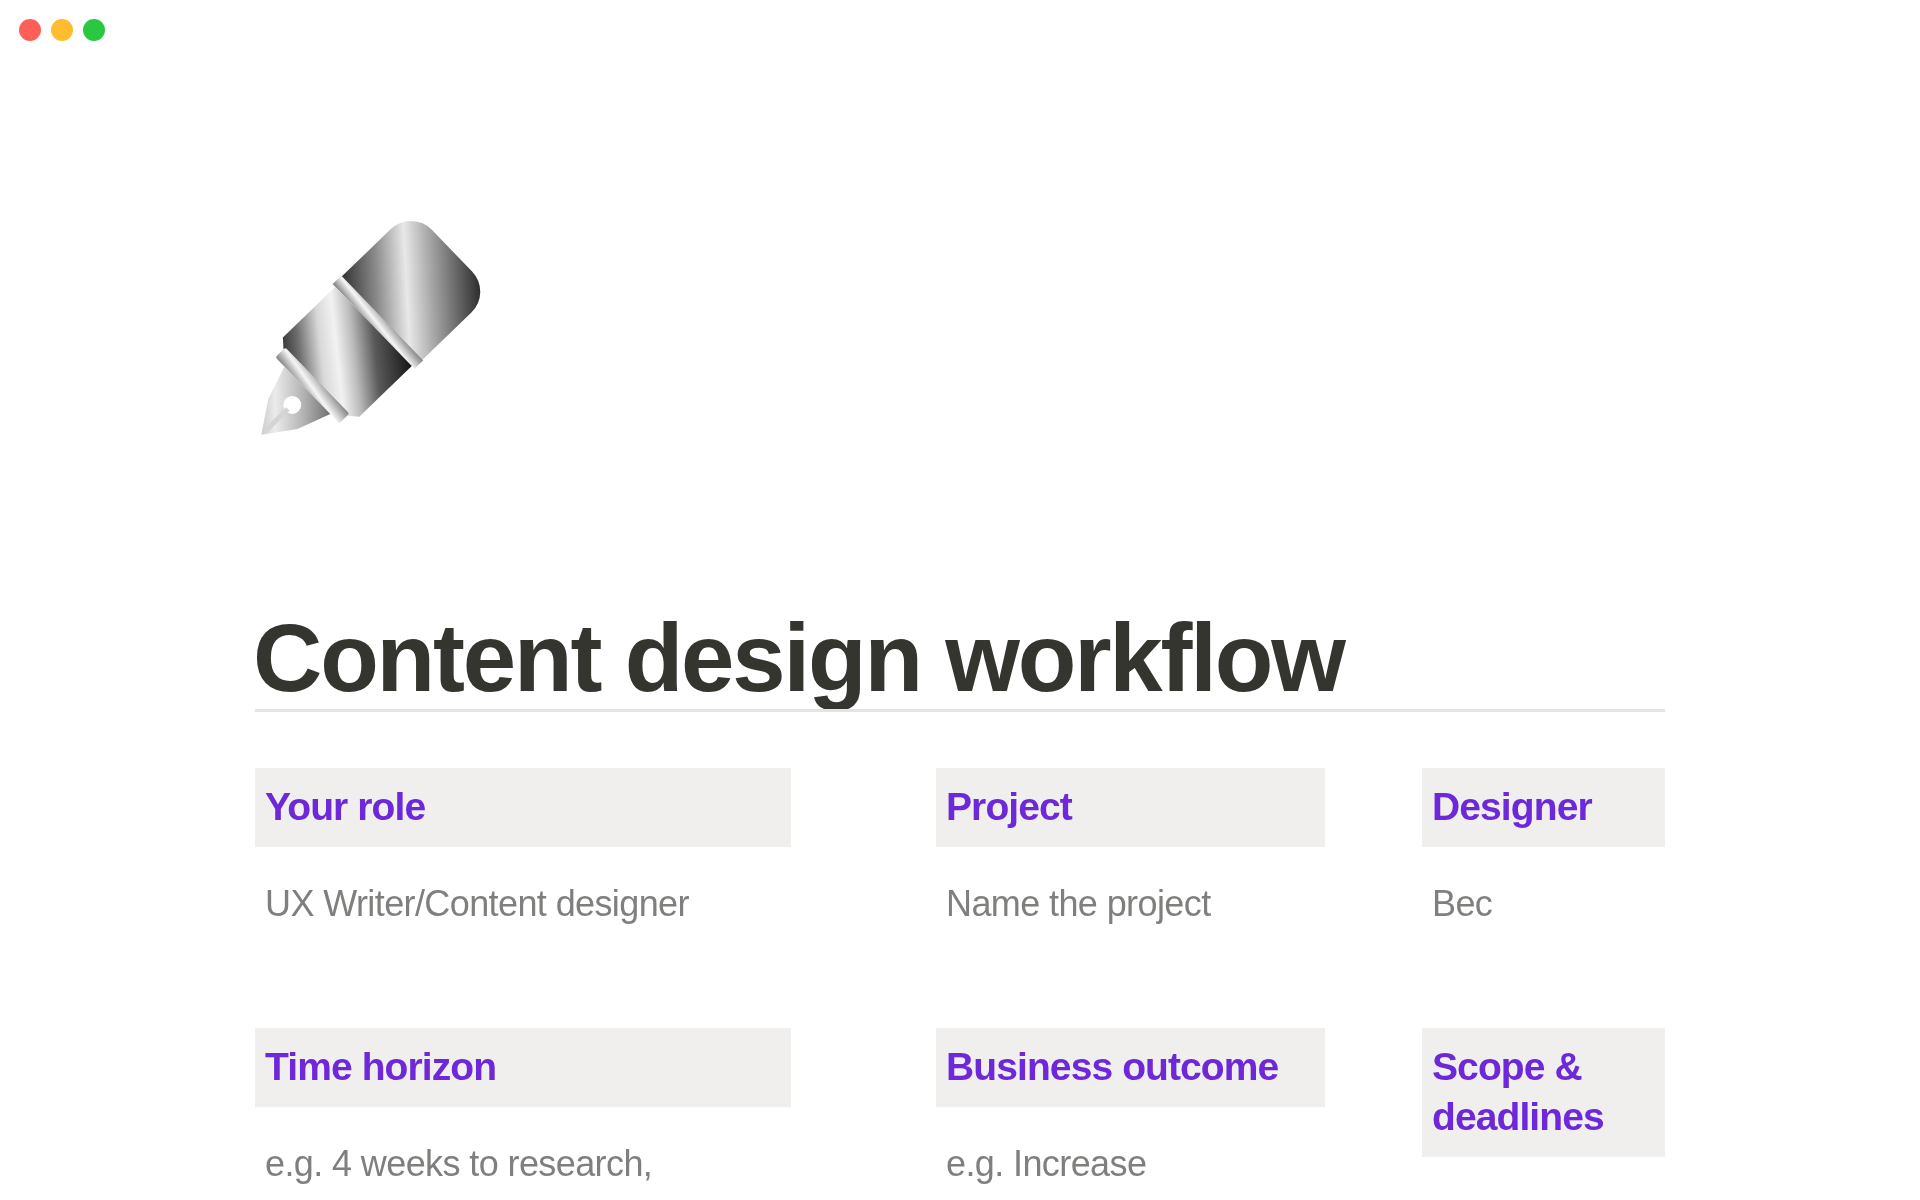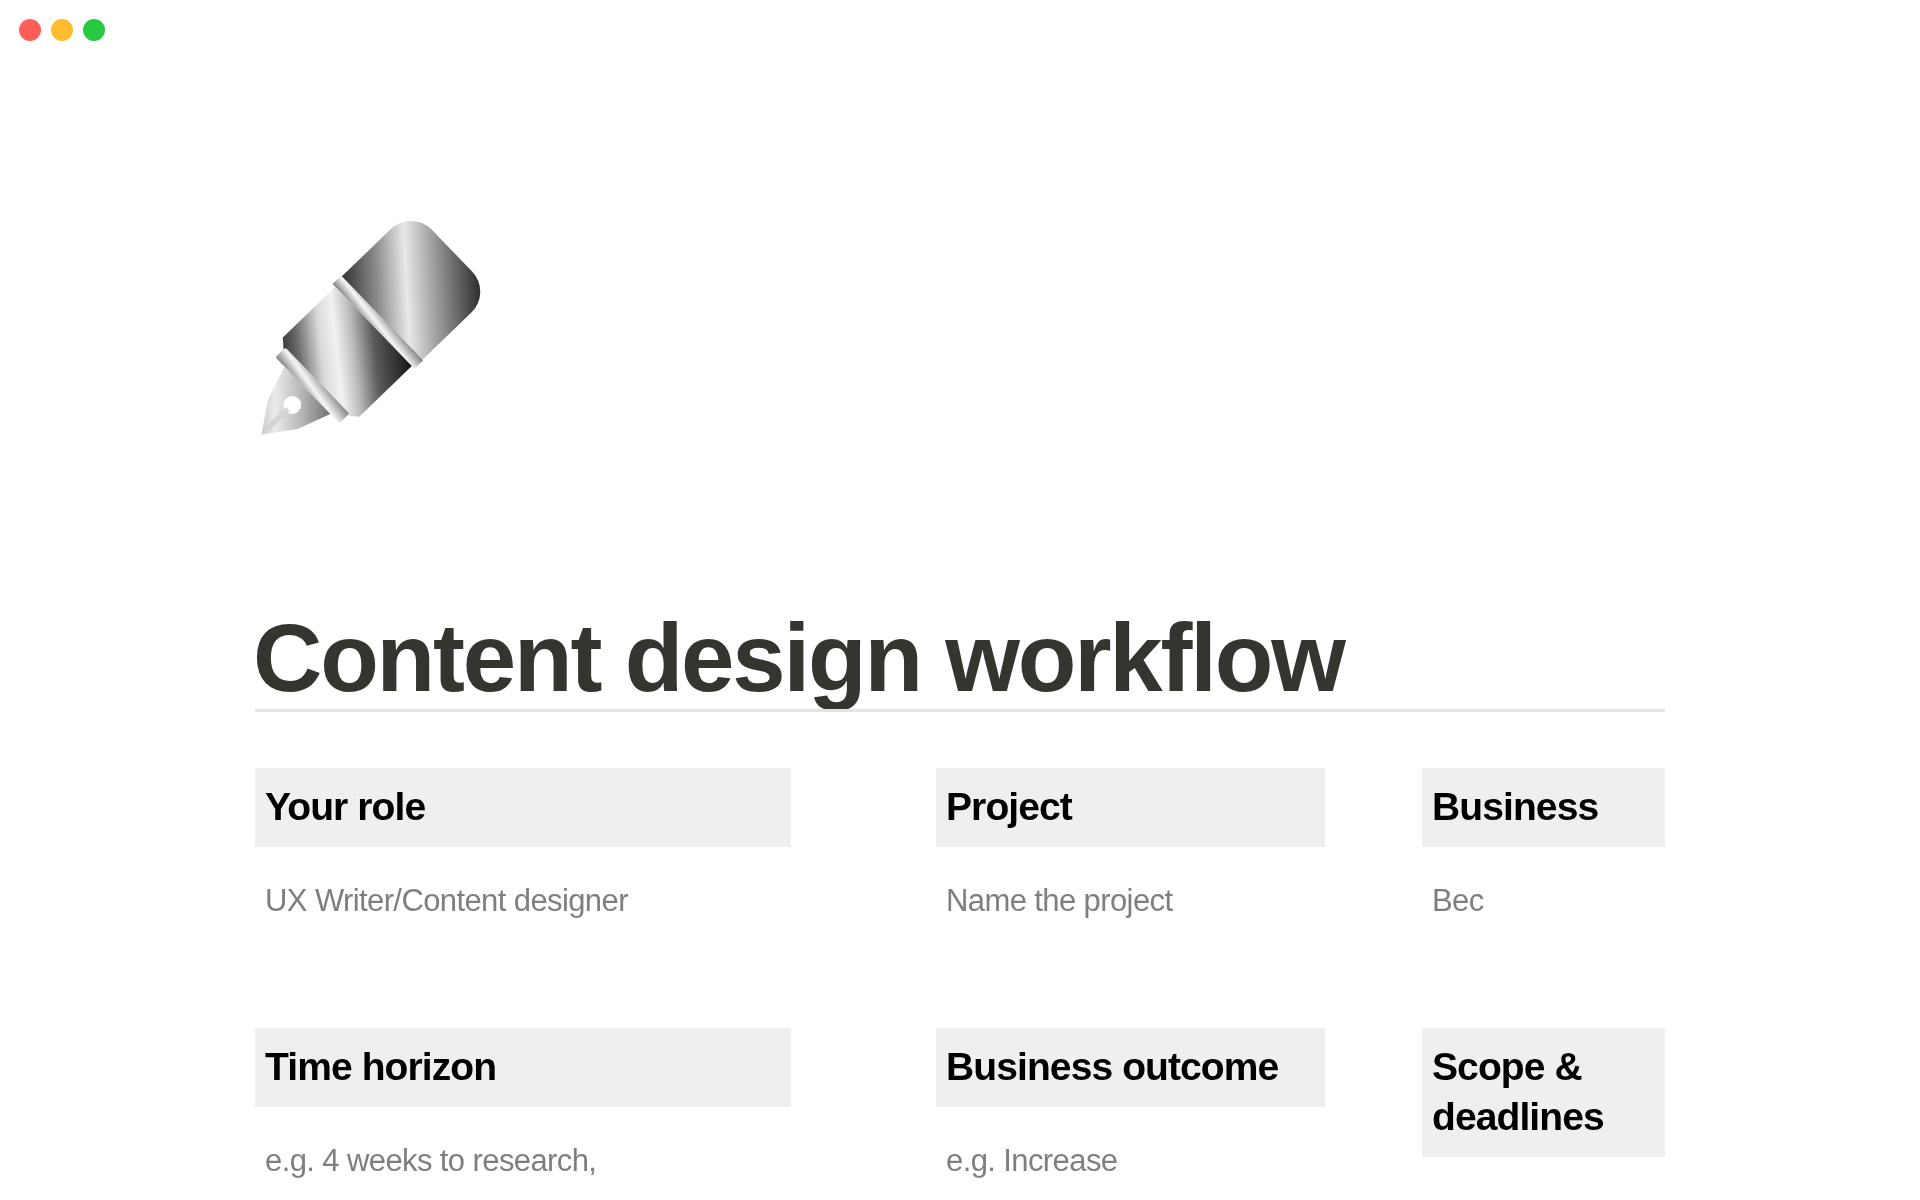--- a/index.html
+++ b/index.html
@@ -98,33 +98,33 @@
   .prop-cell {
     position: absolute;
     top: 0;
   }
   .col-1 { left: 255px;  width: 536px; }
   .col-2 { left: 936px;  width: 389px; }
   .col-3 { left: 1422px; width: 243px; }
 
   .prop-header {
     background: #F0EFED;
-    color: #000000;
+    color: #6d28d9;
     font-size: 39px;
     font-weight: 700;
     letter-spacing: -0.9px;
     line-height: 1.28;
     padding: 14px 0 15px 10px;
     box-sizing: border-box;
     display: block;
     word-wrap: break-word;
   }
   .prop-value {
     color: #7F7F7D;
-    font-size: 31px;
+    font-size: 36px;
     font-weight: 400;
     letter-spacing: -0.6px;
     line-height: 1.3;
     padding: 34px 0 0 10px;
     box-sizing: border-box;
     display: block;
     word-wrap: break-word;
   }
   .prop-value.is-empty { padding-top: 0; }
 </style>
@@ -200,21 +200,21 @@
     <div class="prop-row">
       <div class="prop-cell col-1">
         <div class="prop-header">Your role</div>
         <div class="prop-value">UX Writer/Content designer</div>
       </div>
       <div class="prop-cell col-2">
         <div class="prop-header">Project</div>
         <div class="prop-value">Name the project</div>
       </div>
       <div class="prop-cell col-3">
-        <div class="prop-header">Business</div>
+        <div class="prop-header">Designer</div>
         <div class="prop-value">Bec</div>
       </div>
     </div>
 
     <div class="prop-row">
       <div class="prop-cell col-1">
         <div class="prop-header">Time horizon</div>
         <div class="prop-value">e.g. 4 weeks to research,</div>
       </div>
       <div class="prop-cell col-2">

